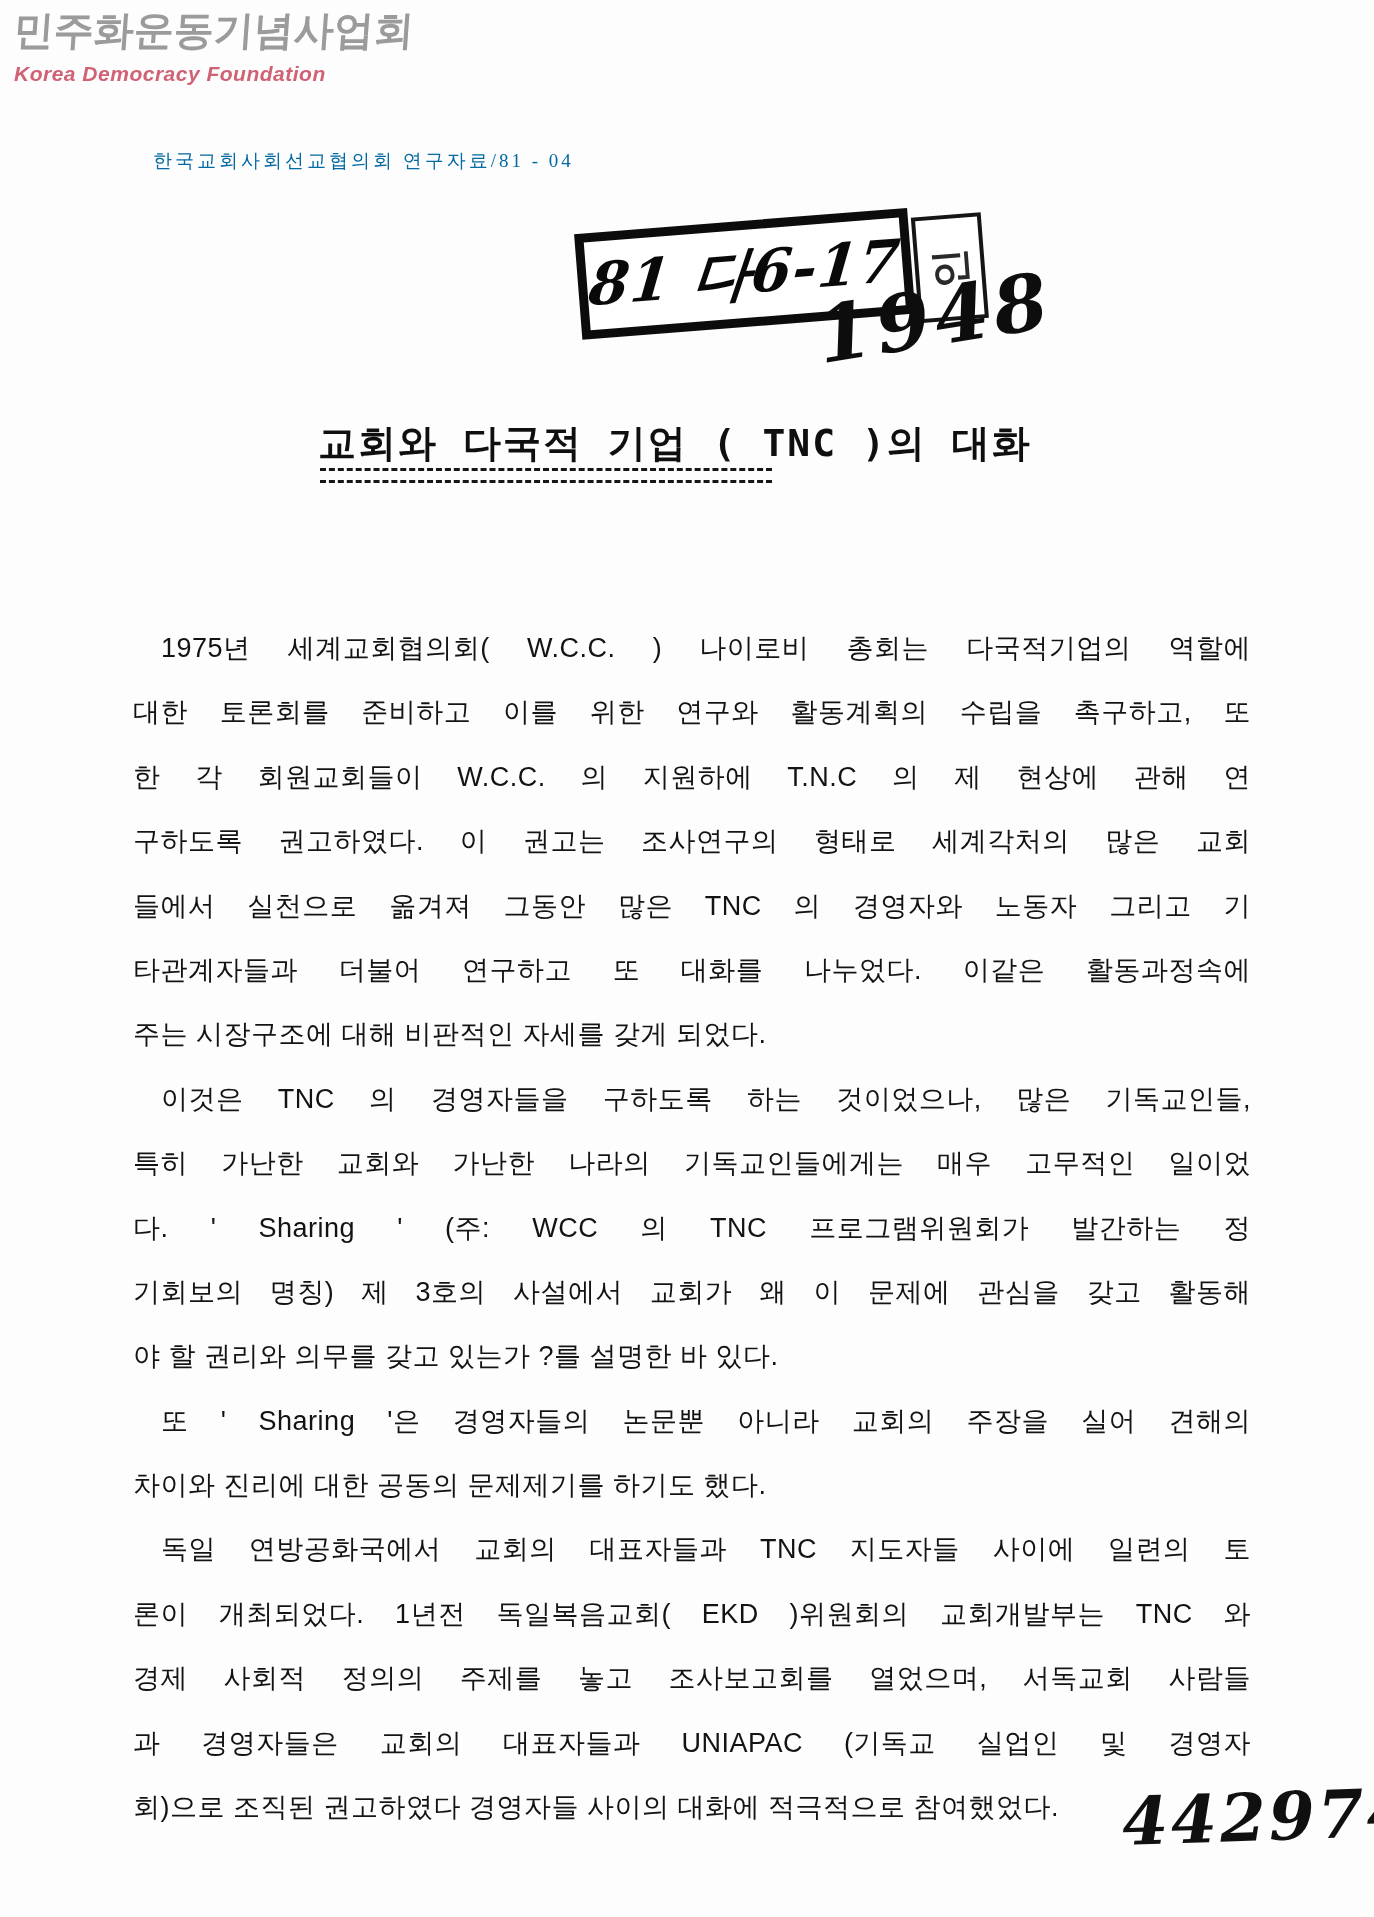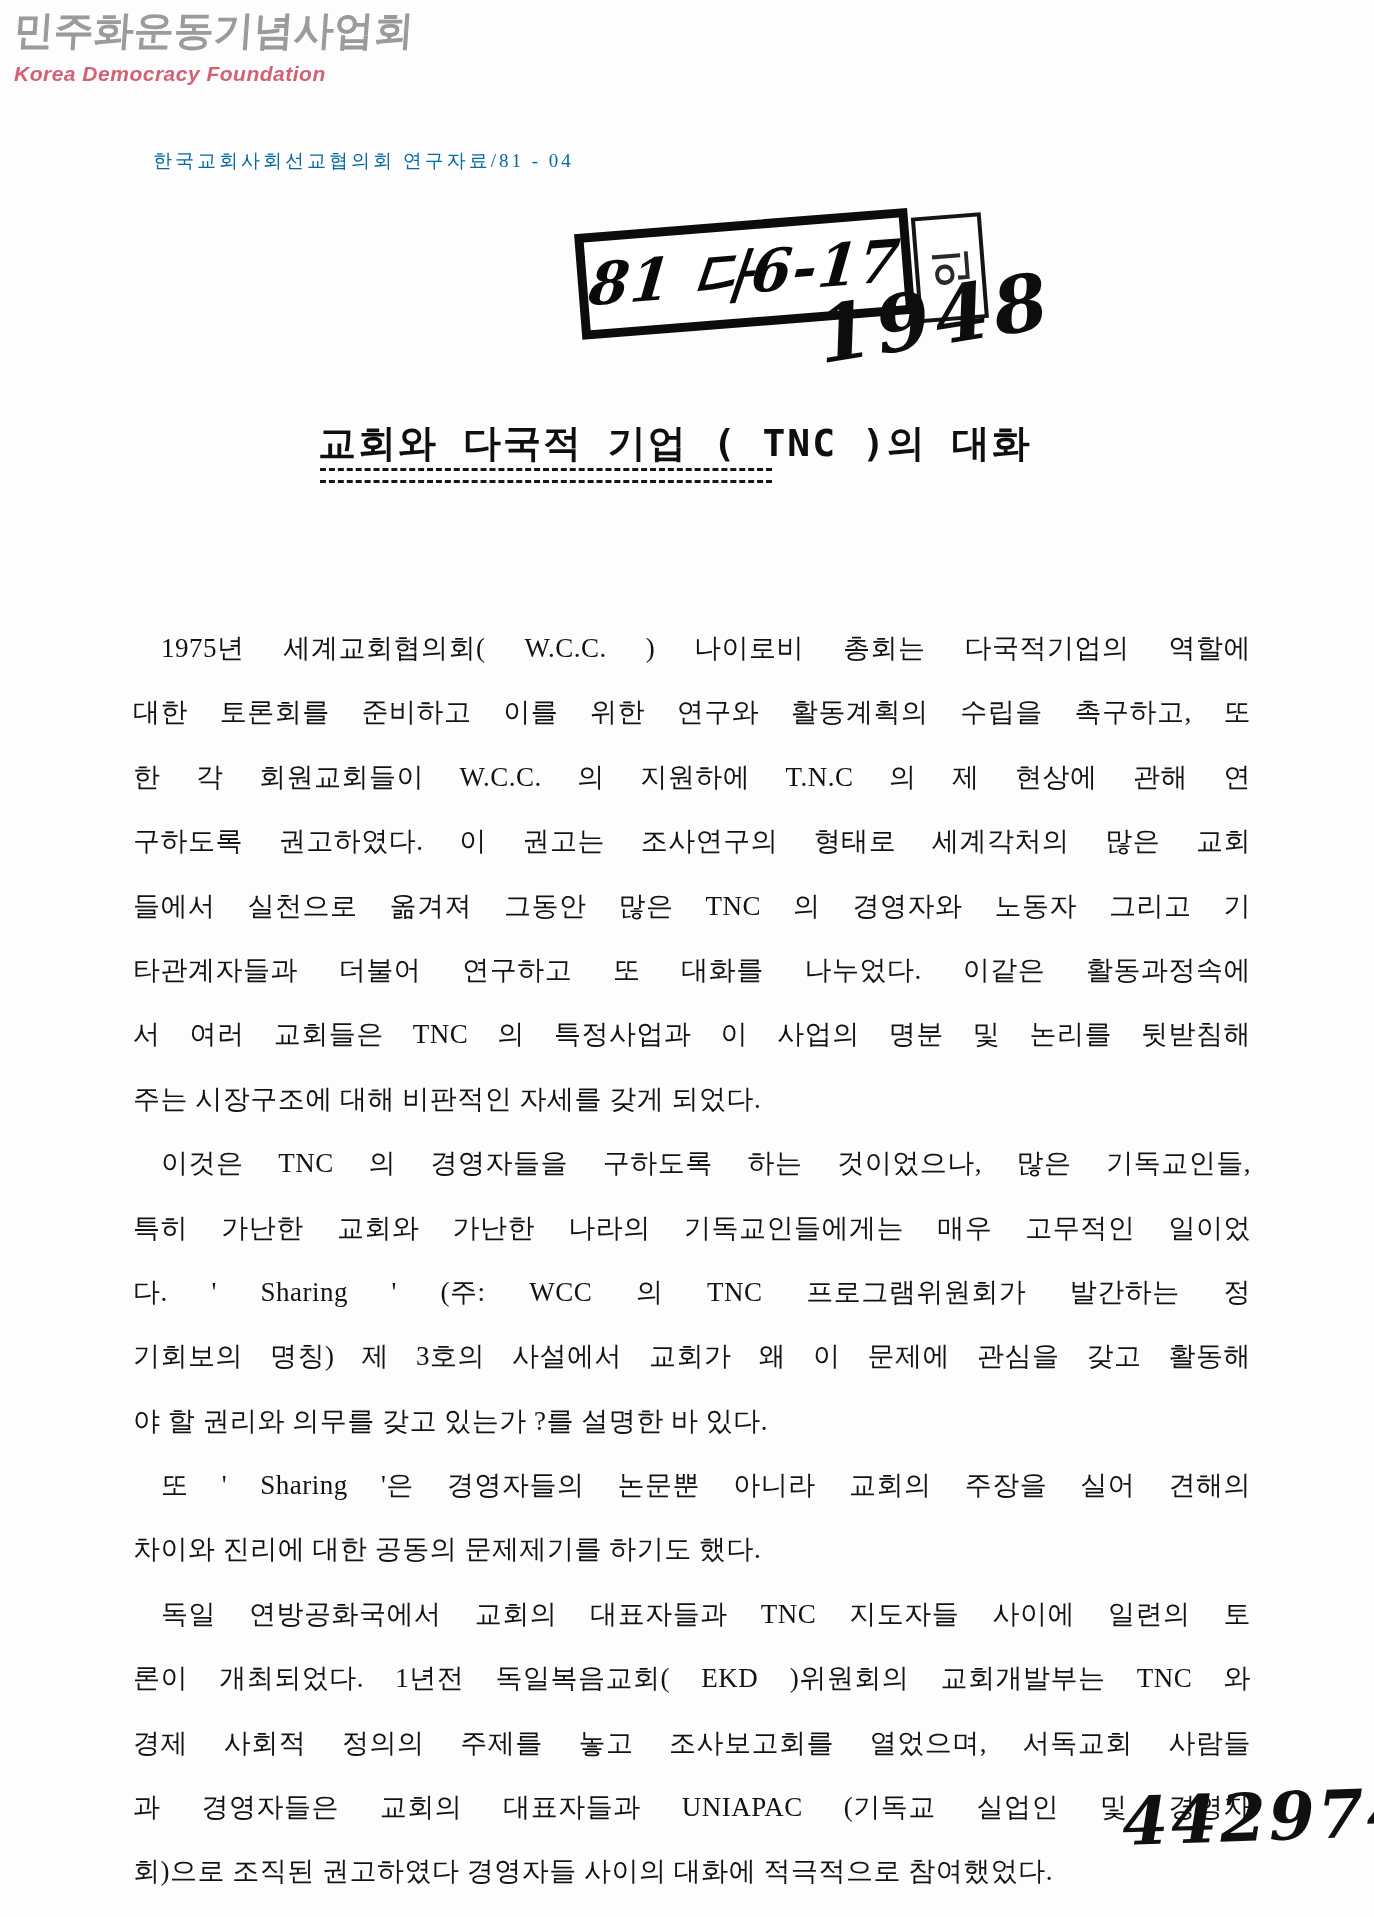--- a/index.html
+++ b/index.html
@@ -66,21 +66,21 @@
     font-family:"DejaVu Sans Mono","DejaVu Sans",sans-serif;
   }
   .title-underline {
     position:absolute; left:320px; top:468px; width:452px; height:9px;
     border-top:3px dashed #161616; border-bottom:3px dashed #161616;
   }
   
   .body-text {
     position:absolute; left:133px; top:616px; width:1118px;
     font-size:27px; color:#131313;
-    font-family:Liberation Serif, serif;
+    font-family:Liberation Sans, sans-serif;
   }
   .line {
     height:64.4px; line-height:64.4px; overflow:hidden;
     text-align:justify; text-align-last:justify; letter-spacing:0.5px;
   }
   .line.pend { text-align-last:left; }
   .line.indent { text-indent:28px; }
 </style>
 </head>
 <body>
@@ -108,21 +108,20 @@
   <div class="title">교회와 다국적 기업 ( TNC )의 대화</div>
   <div class="title-underline"></div>
 
   <div class="body-text">
     <div class="line indent">1975년 세계교회협의회( W.C.C. ) 나이로비 총회는 다국적기업의 역할에</div>
     <div class="line">대한 토론회를 준비하고 이를 위한 연구와 활동계획의 수립을 촉구하고, 또</div>
     <div class="line">한 각 회원교회들이 W.C.C. 의 지원하에 T.N.C 의 제 현상에 관해 연</div>
     <div class="line">구하도록 권고하였다. 이 권고는 조사연구의 형태로 세계각처의 많은 교회</div>
     <div class="line">들에서 실천으로 옮겨져 그동안 많은 TNC 의 경영자와 노동자 그리고 기</div>
     <div class="line">타관계자들과 더불어 연구하고 또 대화를 나누었다. 이같은 활동과정속에</div>
-    <div class="line">서 여러 교회들은 TNC 의 특정사업과 이 사업의 명분 및 논리를 뒷받침해</div>
     <div class="line pend">주는 시장구조에 대해 비판적인 자세를 갖게 되었다.</div>
     <div class="line indent">이것은 TNC 의 경영자들을 구하도록 하는 것이었으나, 많은 기독교인들,</div>
     <div class="line">특히 가난한 교회와 가난한 나라의 기독교인들에게는 매우 고무적인 일이었</div>
     <div class="line">다. ' Sharing ' (주: WCC 의 TNC 프로그램위원회가 발간하는 정</div>
     <div class="line">기회보의 명칭) 제 3호의 사설에서 교회가 왜 이 문제에 관심을 갖고 활동해</div>
     <div class="line pend">야 할 권리와 의무를 갖고 있는가 ?를 설명한 바 있다.</div>
     <div class="line indent">또 ' Sharing '은 경영자들의 논문뿐 아니라 교회의 주장을 실어 견해의</div>
     <div class="line pend">차이와 진리에 대한 공동의 문제제기를 하기도 했다.</div>
     <div class="line indent">독일 연방공화국에서 교회의 대표자들과 TNC 지도자들 사이에 일련의 토</div>
     <div class="line">론이 개최되었다. 1년전 독일복음교회( EKD )위원회의 교회개발부는 TNC 와</div>

